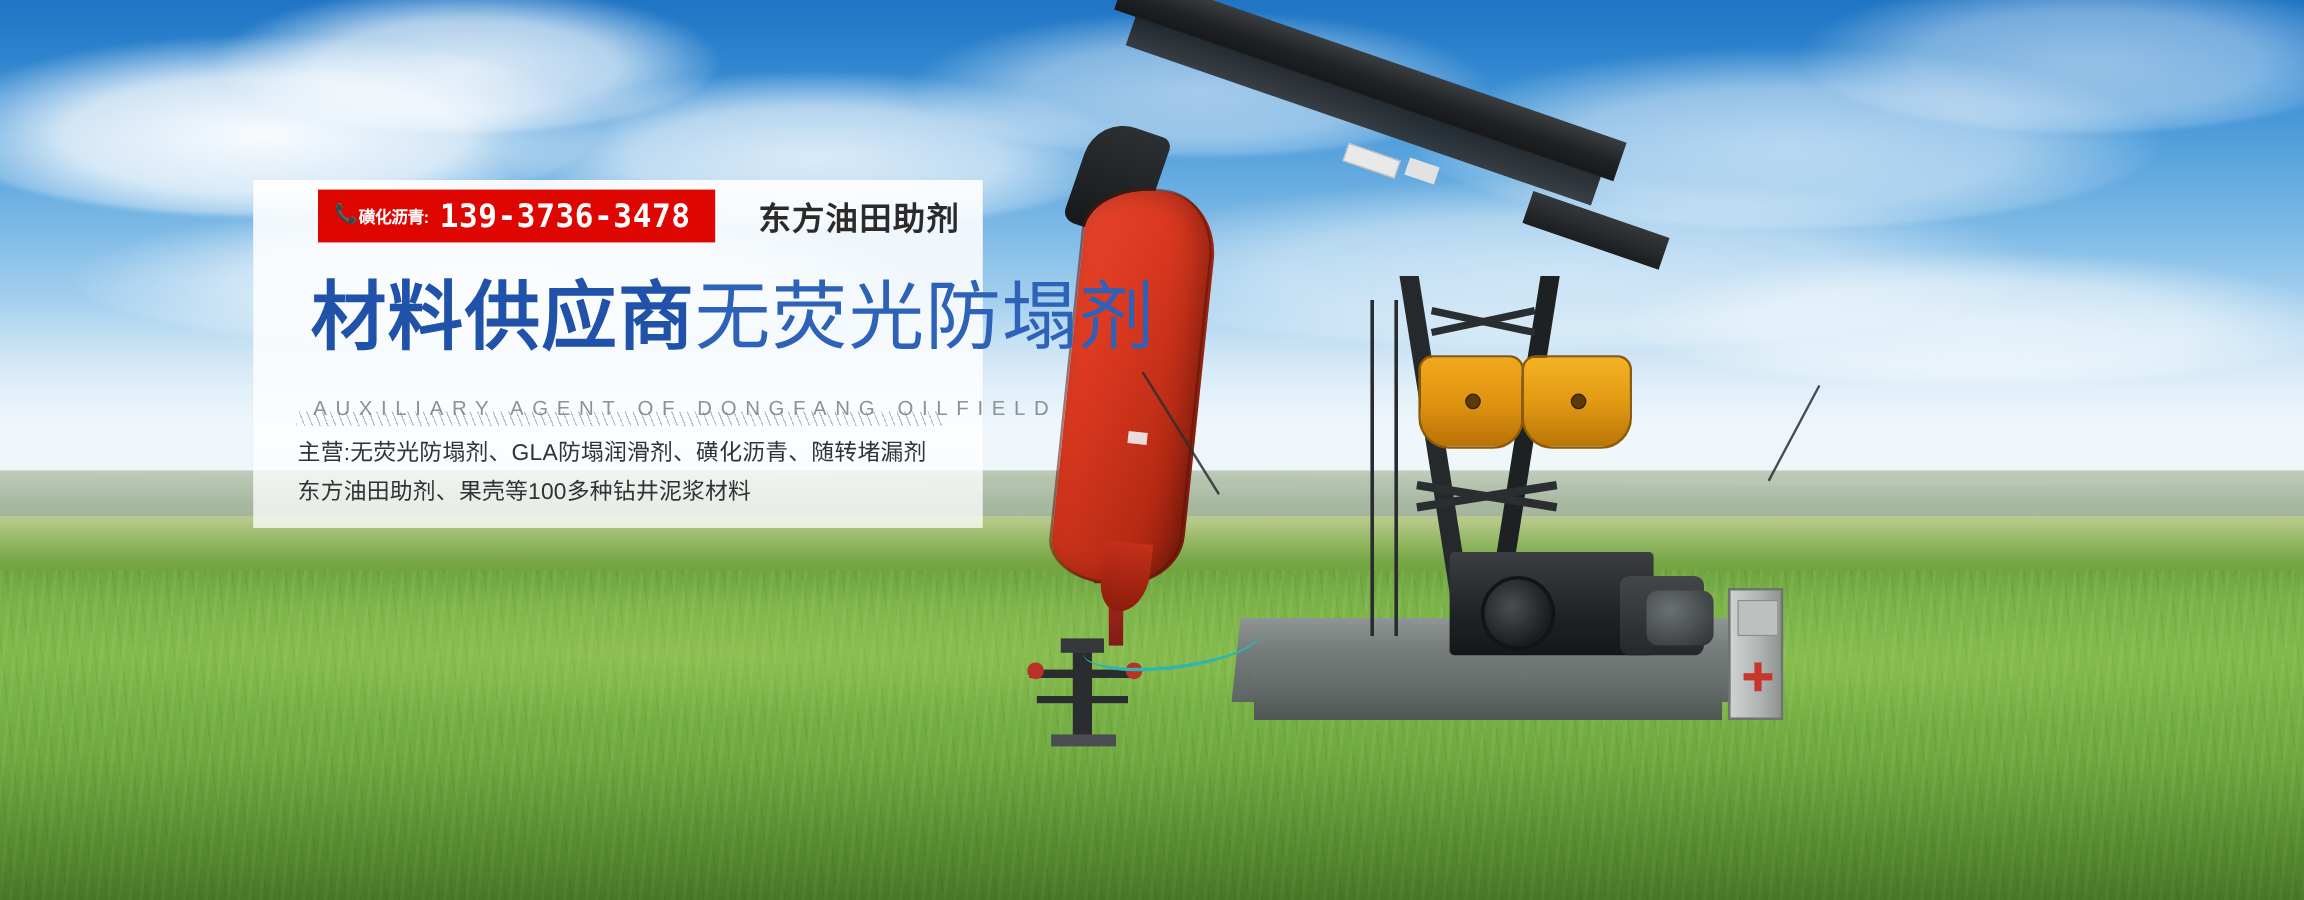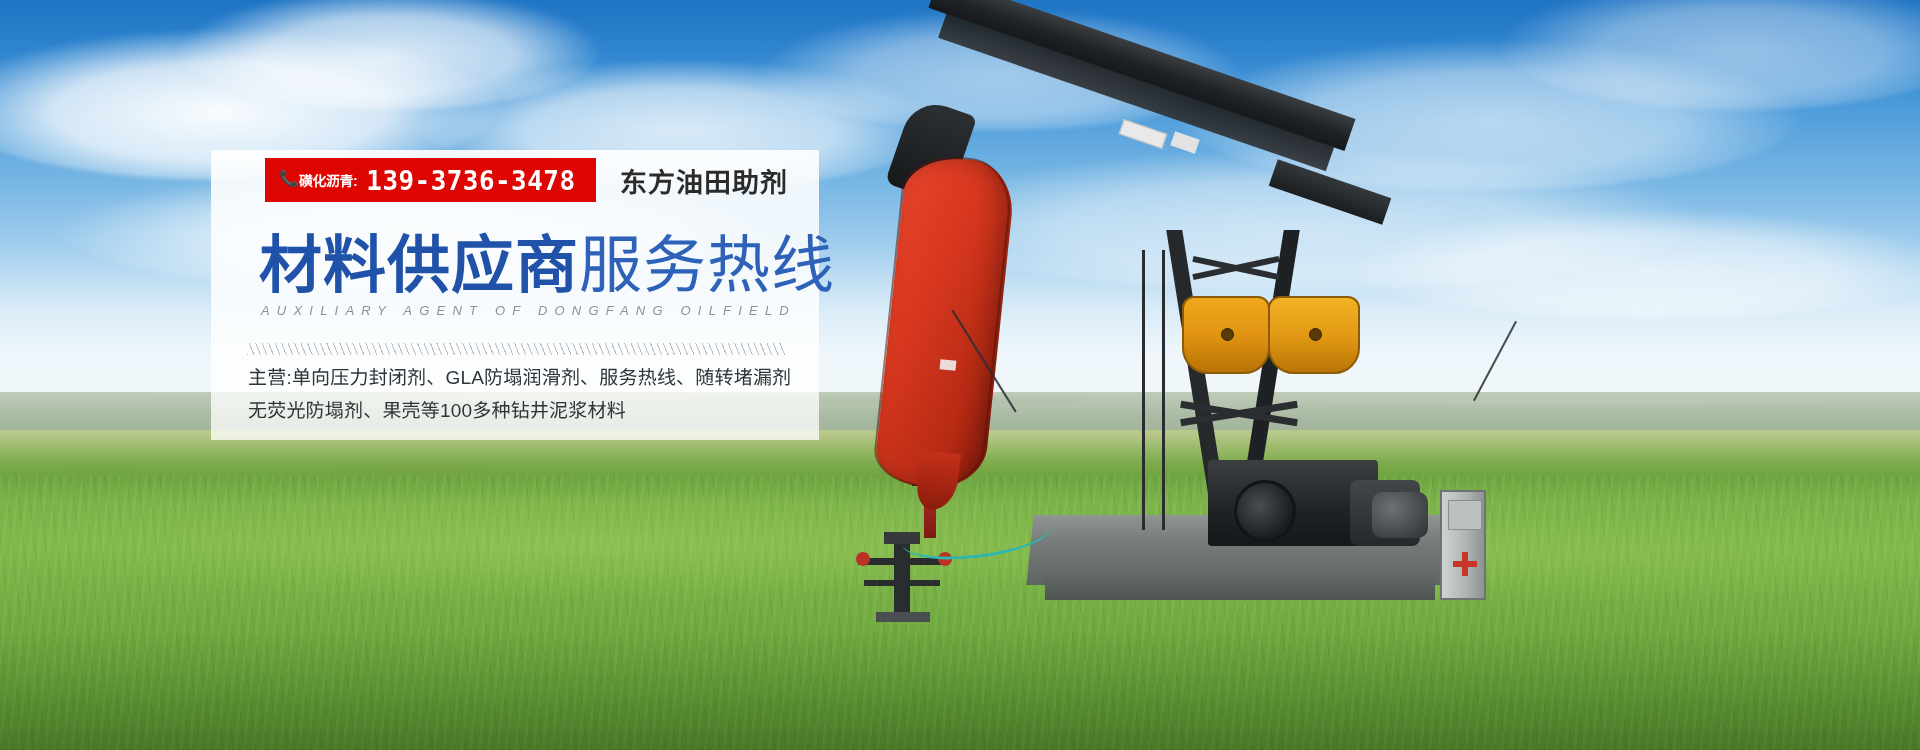--- a/index.html
+++ b/index.html
@@ -335,39 +335,38 @@
     letter-spacing:-.5px; margin-right:5px;
     font-family:"Liberation Sans","DejaVu Sans",sans-serif;
   }
   .phone-number {
     color:#fff; font-size:27px; font-weight:bold;
     letter-spacing:.5px;
     font-family:"DejaVu Sans Mono","Liberation Mono",monospace;
     transform:scaleX(.96);
   }
   .company-name {
-    margin-left:24px;
+    margin-left:36px;
     color:#2b2b2b; font-size:27px; font-weight:bold;
     letter-spacing:1px;
   }
 
   .headline {
     position:absolute; left:48px; top:82px;
     font-size:63px; line-height:1.05;
     white-space:nowrap;
   }
   .hl-bold { color:#1f52a8; font-weight:bold; letter-spacing:1px; }
   .hl-light { color:#2d62b8; font-weight:normal; letter-spacing:1px; }
 
   .subtitle {
-    position:absolute; left:50px; top:153px;
-    color:#8c9196; font-size:13px; letter-spacing:7.2px;
+    position:absolute; left:50px; top:181px;
+    color:#8c9196; font-size:17px; letter-spacing:7.2px;
     font-family:"Liberation Sans","DejaVu Sans",sans-serif;
     white-space:nowrap;
-    font-style:italic;
   }
 
   .hatch {
     position:absolute; left:36px; top:193px; width:538px; height:12px;
     background:repeating-linear-gradient(68deg,
       rgba(110,115,120,.45) 0 1px,
       rgba(255,255,255,0) 1px 6px);
   }
 
   .desc {
@@ -490,26 +489,26 @@
     <div class="phone-row">
       <div class="phone-badge">
         <span class="phone-icon">📞</span>
         <span class="phone-label">磺化沥青:</span>
         <span class="phone-number">139-3736-3478</span>
       </div>
       <div class="company-name">东方油田助剂</div>
     </div>
 
     <div class="headline">
-      <span class="hl-bold">材料供应商</span><span class="hl-light">服务热线</span>
+      <span class="hl-bold">材料供应商</span><span class="hl-light">无荧光防塌剂</span>
     </div>
 
     <div class="subtitle">AUXILIARY AGENT OF DONGFANG OILFIELD</div>
 
     <div class="hatch"></div>
 
     <div class="desc">
-      <div>主营:单向压力封闭剂、GLA防塌润滑剂、服务热线、随转堵漏剂</div>
-      <div>无荧光防塌剂、果壳等100多种钻井泥浆材料</div>
+      <div>主营:无荧光防塌剂、GLA防塌润滑剂、磺化沥青、随转堵漏剂</div>
+      <div>东方油田助剂、果壳等100多种钻井泥浆材料</div>
     </div>
 
   </div>
 </div>
 
 </body></html>

